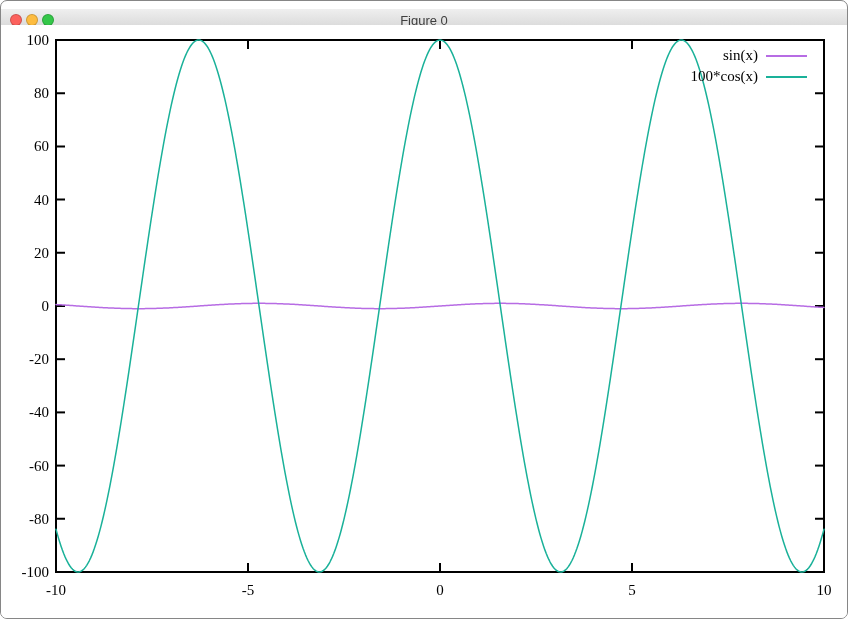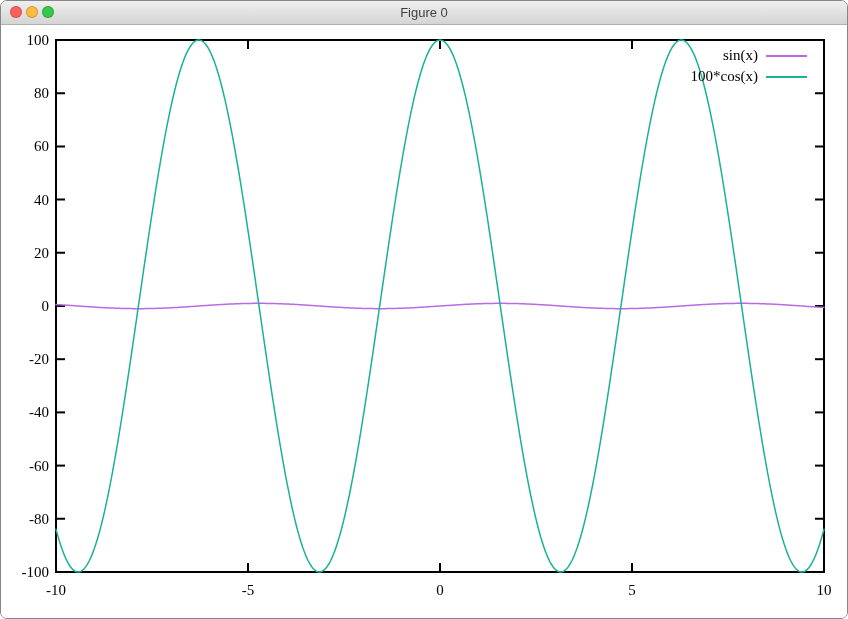--- a/index.html
+++ b/index.html
@@ -17,20 +17,21 @@
     border: 1px solid #868686;
     border-radius: 7px;
     overflow: hidden;
     background: #ffffff;
   }
   .titlebar {
     position: relative;
     height: 23px;
     background: linear-gradient(#efefef, #d4d4d4);
     border-bottom: 1px solid #b0b0b0;
+    margin-top: 8px;
   }
   .traffic {
     position: absolute;
     left: 9px;
     top: 5px;
     display: flex;
     gap: 4px;
   }
   .light {
     width: 12px;

